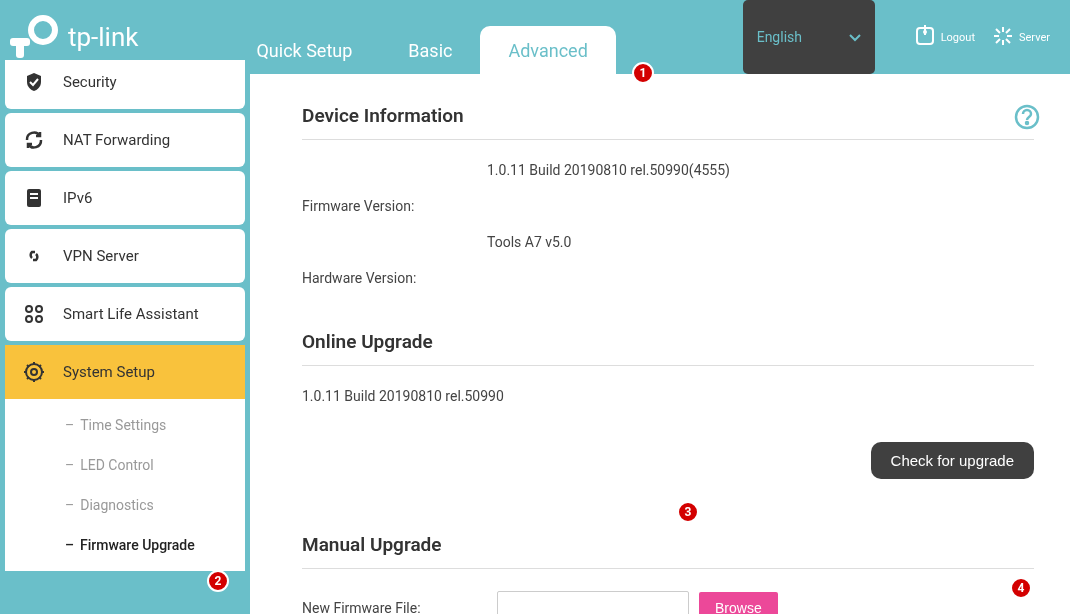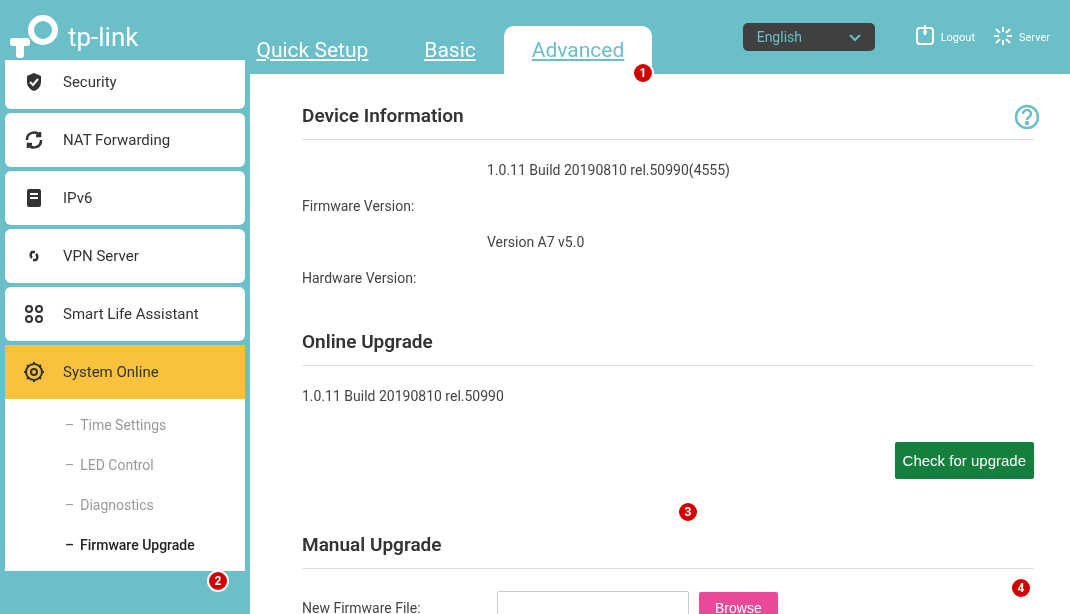--- a/index.html
+++ b/index.html
@@ -7,21 +7,20 @@
       font-family: -apple-system, BlinkMacSystemFont, "Segoe UI", Roboto, Arial, sans-serif;
       background: #6abfc9;
       width: 1070px;
       height: 614px;
       overflow: hidden;
     }
     .header {
       background: #6abfc9;
       height: 74px;
       display: flex;
-      align-items: center;
       padding: 0 20px 0 10px;
     }
     .logo-wrap {
       display: flex;
       align-items: center;
       gap: 6px;
       color: #fff;
       font-size: 26px;
       font-weight: 400;
       margin-right: 90px;
@@ -31,29 +30,28 @@
       height: 44px;
     }
     .tabs {
       display: flex;
       align-items: flex-end;
       gap: 0;
       height: 74px;
     }
     .tab {
       color: #fff;
-      font-size: 21px;
+      font-size: 18px;
       padding: 12px 28px;
       cursor: pointer;
       position: relative;
       display: flex;
       align-items: center;
       height: 48px;
       margin-top: 26px;
-      text-decoration: underline;
     }
     .tab.active {
       background: #fff;
       color: #6abfc9;
       border-radius: 10px 10px 0 0;
     }
     .spacer { flex: 1; }
     .lang-select {
       background: #404040;
       border-radius: 5px;
@@ -165,27 +163,27 @@
       margin-bottom: 20px;
       font-size: 14px;
       color: #444;
     }
     .info-label {
       width: 185px;
       margin-top: 36px;
     }
     .section-gap { height: 24px; }
     .btn {
-      background: #15803d;
+      background: #404040;
       color: #fff;
       border: none;
-      padding: 10px 8px;
+      padding: 10px 20px;
       font-size: 15px;
       cursor: pointer;
-      border-radius: 2px;
+      border-radius: 10px;
     }
     .btn-check {
       float: right;
       margin-top: 18px;
       margin-bottom: 30px;
     }
     .manual-row {
       display: flex;
       align-items: center;
       gap: 10px;
@@ -349,21 +347,21 @@
             <line x1="11" y1="1" x2="11" y2="4"></line>
             <line x1="11" y1="18" x2="11" y2="21"></line>
             <line x1="1" y1="11" x2="4" y2="11"></line>
             <line x1="18" y1="11" x2="21" y2="11"></line>
             <line x1="4" y1="4" x2="6" y2="6"></line>
             <line x1="16" y1="16" x2="18" y2="18"></line>
             <line x1="4" y1="18" x2="6" y2="16"></line>
             <line x1="16" y1="6" x2="18" y2="4"></line>
           </svg>
       </span>
-      <span>System Online</span>
+      <span>System Setup</span>
     </div>
     <div class="sidebar-subitems" style="margin-top:-4px;">
       <div class="sub-item">– <span>Time Settings</span></div>
       <div class="sub-item">– <span>LED Control</span></div>
       <div class="sub-item">– <span>Diagnostics</span></div>
       <div class="sub-item active">– <span>Firmware Upgrade</span></div>
     </div>
   </div>
 
   <div class="content">
@@ -376,21 +374,21 @@
     </span>
 
     <div class="section-title">Device Information</div>
     <hr class="section-divider">
     <div class="info-row">
       <div class="info-label">Firmware Version:</div>
       <div>1.0.11 Build 20190810 rel.50990(4555)</div>
     </div>
     <div class="info-row">
       <div class="info-label">Hardware Version:</div>
-      <div>Version A7 v5.0</div>
+      <div>Tools A7 v5.0</div>
     </div>
 
     <div class="section-gap"></div>
     <div class="section-title">Online Upgrade</div>
     <hr class="section-divider">
     <div class="info-row">
       <div>1.0.11 Build 20190810 rel.50990</div>
     </div>
     <div class="clearfix">
       <button class="btn btn-check">Check for upgrade</button>

